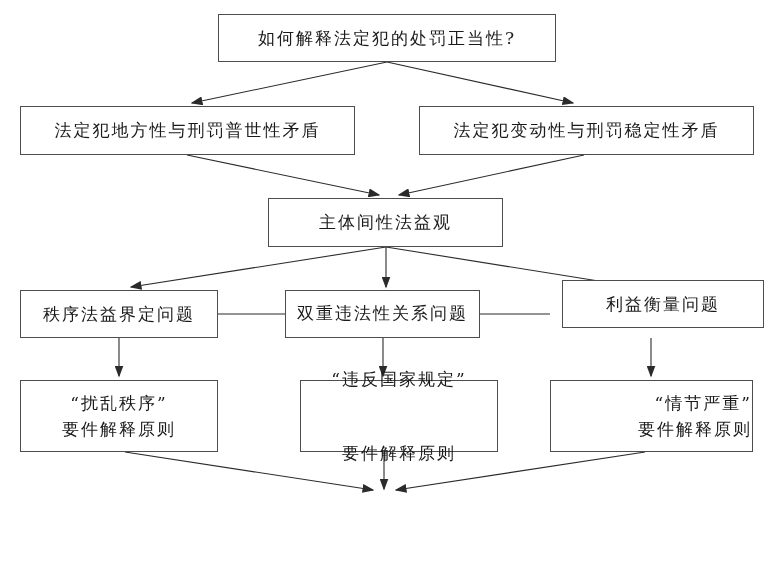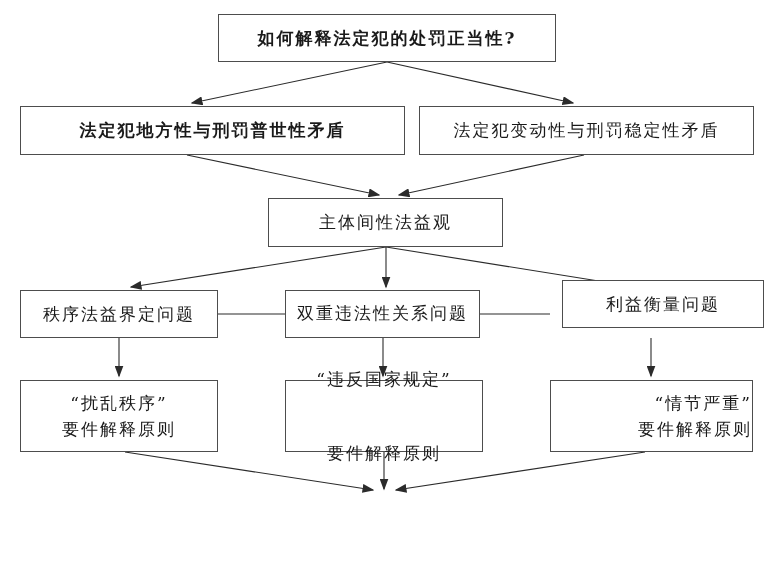--- a/index.html
+++ b/index.html
@@ -36,29 +36,29 @@
     flex-direction: column;
     align-items: center;
     justify-content: center;
     text-align: center;
     font-size: 17px;
     letter-spacing: 2px;
     line-height: 1.55;
     white-space: nowrap;
   }
   
-  .n-root       { left: 218px; top: 14px;  width: 338px; height: 48px; font-weight: bold; }
-  .n-local      { left: 20px;  top: 106px; width: 385px; height: 49px; font-weight: bold; }
+  .n-root       { left: 218px; top: 14px;  width: 338px; height: 48px; }
+  .n-local      { left: 20px;  top: 106px; width: 335px; height: 49px; }
   .n-variable   { left: 419px; top: 106px; width: 335px; height: 49px; }
   .n-core       { left: 268px; top: 198px; width: 235px; height: 49px; }
   .n-order      { left: 20px;  top: 290px; width: 198px; height: 48px; }
   .n-double     { left: 285px; top: 290px; width: 195px; height: 48px; font-family: Liberation Serif, serif; }
   .n-balance    { left: 550px; top: 280px; width: 202px; height: 48px; margin-left: 12px; }
   .n-disturb    { left: 20px;  top: 380px; width: 198px; height: 72px; }
-  .n-violate    { left: 285px; top: 380px; width: 198px; height: 72px; gap: 48px; }
+  .n-violate    { left: 300px; top: 380px; width: 198px; height: 72px; gap: 48px; }
   .n-serious    { left: 550px; top: 380px; width: 203px; height: 72px; align-items: flex-end; }
   .n-conclusion { left: 220px; top: 493px; width: 333px; height: 50px; }
 </style>
 </head>
 <body>
 
 <div class="figure">
 
   <svg class="connectors" viewBox="0 0 770 565" xmlns="http://www.w3.org/2000/svg">
     <defs>

